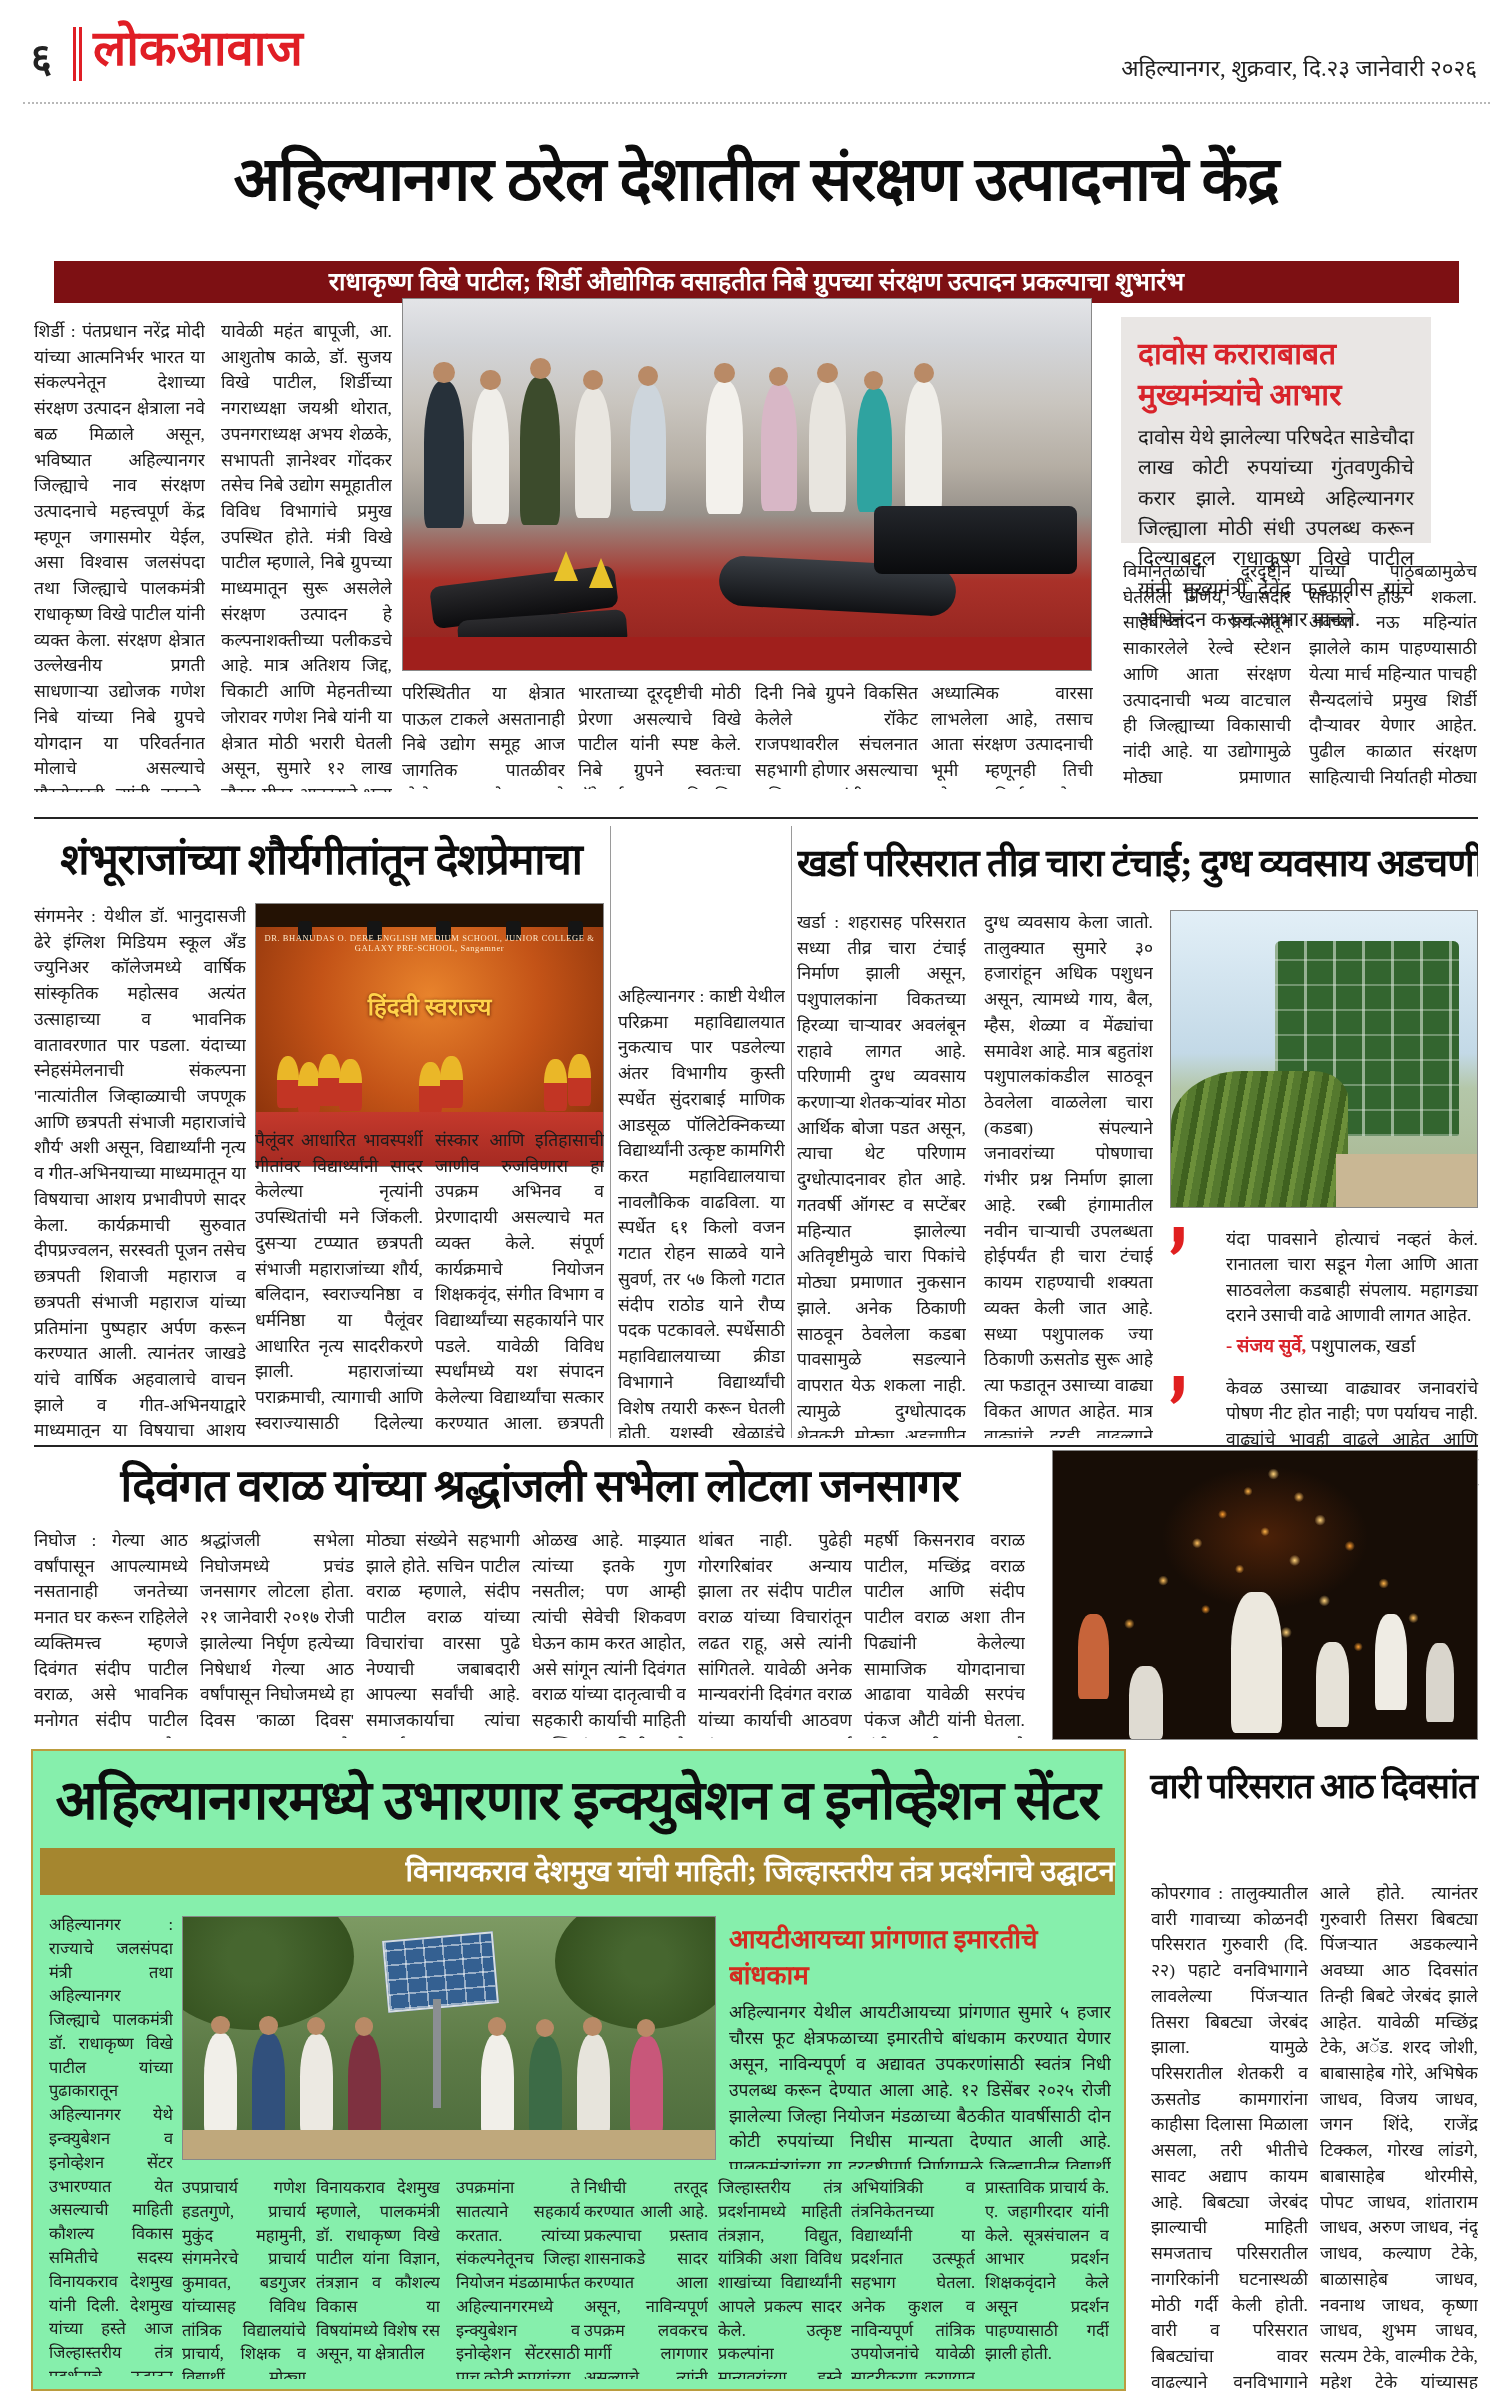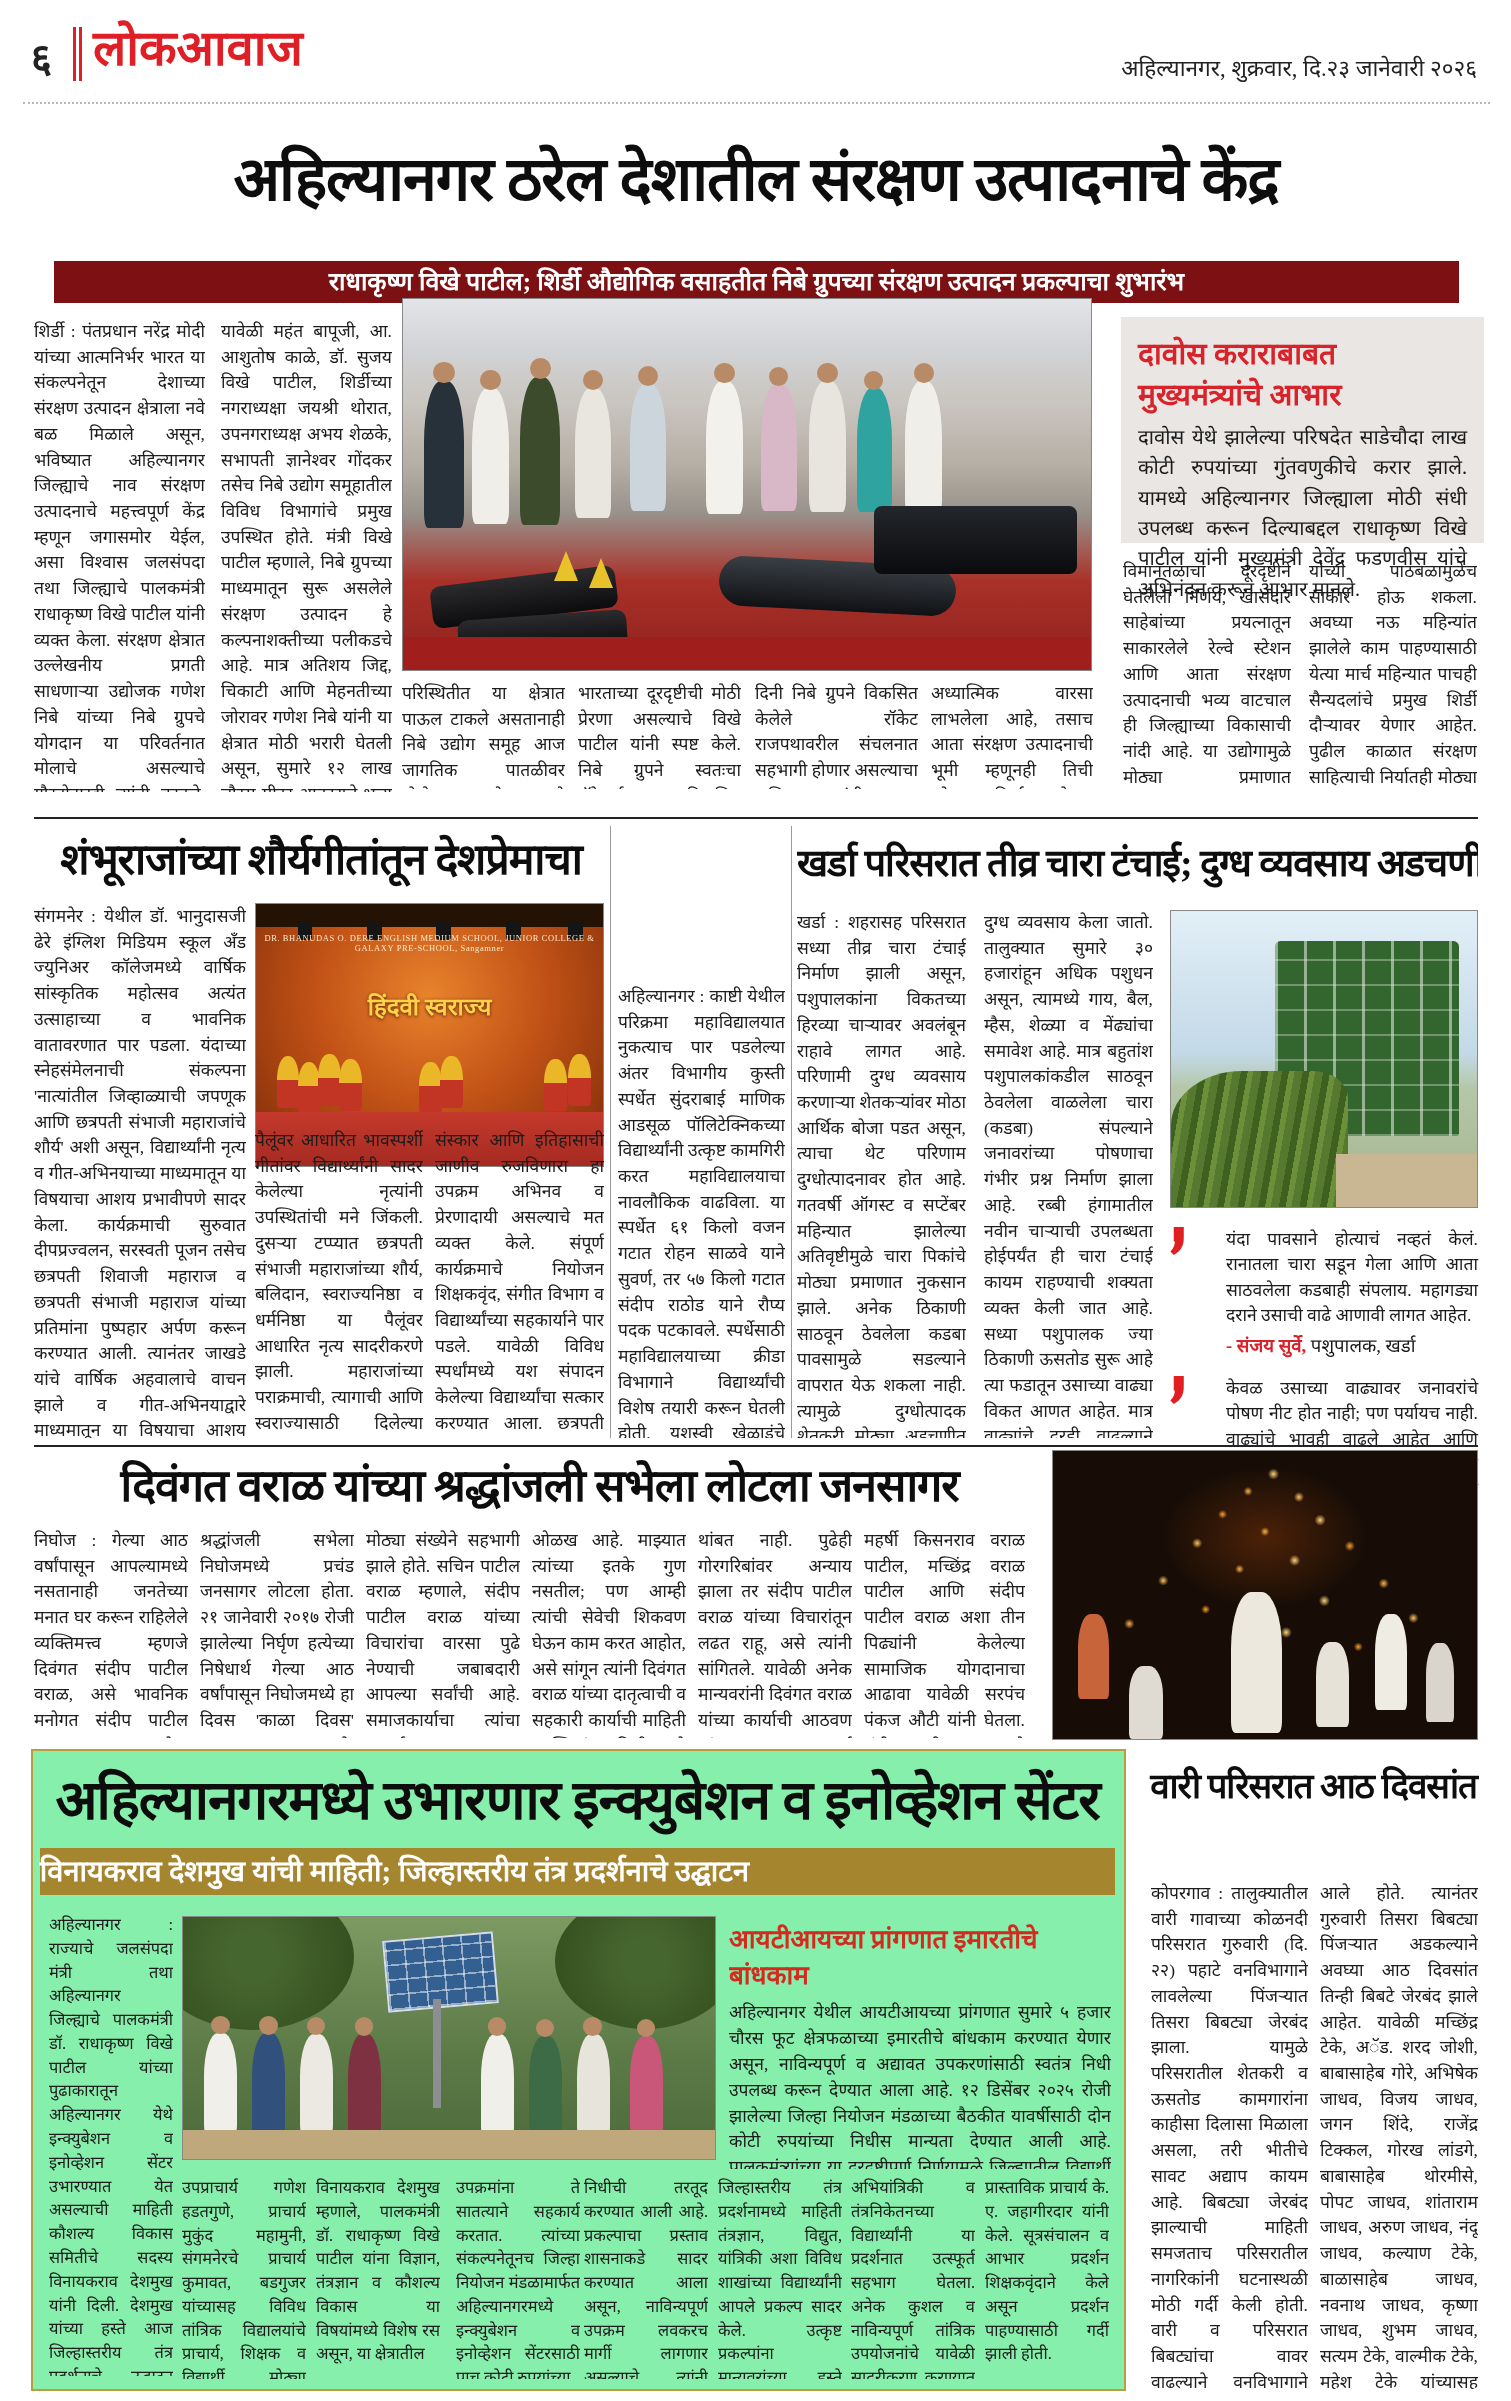--- a/index.html
+++ b/index.html
@@ -70,21 +70,21 @@
   .white-figure{position:absolute;background:#ece8de;border-radius:40% 40% 8% 8%;}
   
   .ph-solar{background:linear-gradient(180deg,#7d9a63 0%,#5d7b47 55%,#4c6b3c 100%);}
   .foliage{position:absolute;border-radius:50%;background:radial-gradient(circle,#46662f 20%,#35511f 80%);}
   .panel{position:absolute;background:#346091;background-image:repeating-linear-gradient(90deg,rgba(255,255,255,.5) 0 1.7px,transparent 1.7px 19px),repeating-linear-gradient(0deg,rgba(255,255,255,.5) 0 1.7px,transparent 1.7px 14.7px);transform:rotate(-5deg);border:2.3px solid #d7dde2;}
   .pole{position:absolute;background:#8b8f93;}
   .ground{position:absolute;left:0;right:0;bottom:0;height:12%;background:#bfa87c;}
   
   .bigbox{border:2.8px solid #bb9c3e;background:#86efac;box-sizing:border-box;}
   .olivebar{background:#a5862f;color:#fff;}
-  .olivebar .t{font-size:29px;font-weight:bold;line-height:47px;text-align:left;border-radius:9px;}
+  .olivebar .t{font-size:29px;font-weight:bold;line-height:47px;text-align:right;border-radius:9px;}
   .iti-title{font-size:26px;font-weight:800;color:#d32b20;margin-bottom:8px;}
   .iti-body{font-size:17.5px;line-height:1.48;text-align:justify;}
 </style>
 </head>
 <body>
 
 <div class="page">
 
   <div class="abs pageno" style="left:31px;top:29px;">६</div>
   <div class="abs" style="left:73px;top:27px;width:8.5px;height:54px;background:linear-gradient(90deg,#e01e25 0 2.8px,transparent 2.8px 5.6px,#e01e25 5.6px 8.5px);"></div>
@@ -138,21 +138,21 @@
     <div class="missile" style="left:46%;bottom:16%;width:237px;height:50px;border-radius:25px;transform:rotate(3deg);background:linear-gradient(180deg,#3a3f45,#101114);"></div>
     <div class="missile" style="right:2%;bottom:26%;width:203px;height:68px;border-radius:8px;background:linear-gradient(180deg,#23262b,#0a0b0d);"></div>
     <div class="abs" style="left:0;bottom:0;width:100%;height:9%;background:#a01f1c;"></div>
   </div>
 
   <div class="abs col" style="left:402px;top:681px;width:163px;height:108px;">परिस्थितीत या क्षेत्रात पाऊल टाकले असतानाही निबे उद्योग समूह आज जागतिक पातळीवर पोहोचला आहे. यामागे पंतप्रधान नरेंद्र मोदी यांच्या आत्मनिर्भर</div>
   <div class="abs col" style="left:578px;top:681px;width:163px;height:108px;">भारताच्या दूरदृष्टीची मोठी प्रेरणा असल्याचे विखे पाटील यांनी स्पष्ट केले. निबे ग्रुपने स्वतःचा सॅटेलाईट विकसित करण्याचे कामही हाती घेतले असून, यंदाच्या प्रजासत्ताक</div>
   <div class="abs col" style="left:755px;top:681px;width:163px;height:108px;">दिनी निबे ग्रुपने विकसित केलेले रॉकेट राजपथावरील संचलनात सहभागी होणार असल्याचा अभिमान त्यांनी व्यक्त केला. शिर्डी नगरीला जसा</div>
   <div class="abs col" style="left:931px;top:681px;width:162px;height:108px;">अध्यात्मिक वारसा लाभलेला आहे, तसाच आता संरक्षण उत्पादनाची भूमी म्हणूनही तिची ओळख निर्माण होणार आहे, असे सांगताना विखे पाटील म्हणाले,</div>
 
-  <div class="abs graybox" style="left:1121px;top:317px;width:363px;height:226px;">
+  <div class="abs graybox" style="left:1121px;top:317px;width:310px;height:226px;">
     <div class="bt">दावोस कराराबाबत मुख्यमंत्र्यांचे आभार</div>
     <div class="bb">दावोस येथे झालेल्या परिषदेत साडेचौदा लाख कोटी रुपयांच्या गुंतवणुकीचे करार झाले. यामध्ये अहिल्यानगर जिल्ह्याला मोठी संधी उपलब्ध करून दिल्याबद्दल राधाकृष्ण विखे पाटील यांनी मुख्यमंत्री देवेंद्र फडणवीस यांचे अभिनंदन करून आभार मानले.</div>
   </div>
   <div class="abs col" style="left:1123px;top:559px;width:168px;height:230px;">विमानतळाचा दूरदृष्टीने घेतलेला निर्णय, खासदार साहेबांच्या प्रयत्नातून साकारलेले रेल्वे स्टेशन आणि आता संरक्षण उत्पादनाची भव्य वाटचाल ही जिल्ह्याच्या विकासाची नांदी आहे. या उद्योगामुळे मोठ्या प्रमाणात रोजगारनिर्मिती होणार असून, स्थानिक भूमिपुत्रांना प्राधान्य देण्यात आले आहे. प्रशिक्षित १५० हून अधिक युवकांना रोजगार मिळाल्याची माहिती त्यांनी दिली.</div>
   <div class="abs col" style="left:1309px;top:559px;width:168px;height:230px;">यांच्या पाठबळामुळेच साकार होऊ शकला. अवघ्या नऊ महिन्यांत झालेले काम पाहण्यासाठी येत्या मार्च महिन्यात पाचही सैन्यदलांचे प्रमुख शिर्डी दौऱ्यावर येणार आहेत. पुढील काळात संरक्षण साहित्याची निर्यातही मोठ्या प्रमाणात होईल, अशी अपेक्षा व्यक्त करून यावेळी गणेश निबे यांनीही मनोगतातून प्रकल्पाची माहिती देत मंत्री राधाकृष्ण विखे पाटील यांना पुढील वाटचालीसाठी शुभेच्छा दिल्या.</div>
 
   <div class="abs hrule" style="left:34px;top:817px;width:1444px;"></div>
 
   <div class="abs headline center" style="left:37px;top:831px;width:568px;font-size:43px;line-height:1.35;">शंभूराजांच्या शौर्यगीतांतून देशप्रेमाचा जागर</div>
   <div class="abs col" style="left:34px;top:904px;width:212px;height:534px;">संगमनेर : येथील डॉ. भानुदासजी ढेरे इंग्लिश मिडियम स्कूल अँड ज्युनिअर कॉलेजमध्ये वार्षिक सांस्कृतिक महोत्सव अत्यंत उत्साहाच्या व भावनिक वातावरणात पार पडला. यंदाच्या स्नेहसंमेलनाची संकल्पना 'नात्यांतील जिव्हाळ्याची जपणूक आणि छत्रपती संभाजी महाराजांचे शौर्य' अशी असून, विद्यार्थ्यांनी नृत्य व गीत-अभिनयाच्या माध्यमातून या विषयाचा आशय प्रभावीपणे सादर केला. कार्यक्रमाची सुरुवात दीपप्रज्वलन, सरस्वती पूजन तसेच छत्रपती शिवाजी महाराज व छत्रपती संभाजी महाराज यांच्या प्रतिमांना पुष्पहार अर्पण करून करण्यात आली. त्यानंतर जाखडे यांचे वार्षिक अहवालाचे वाचन झाले व गीत-अभिनयाद्वारे माध्यमातून या विषयाचा आशय प्रभावीपणे सादर केला.</div>

